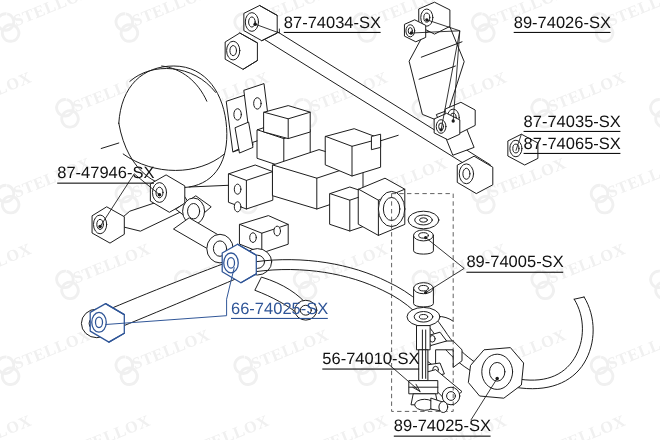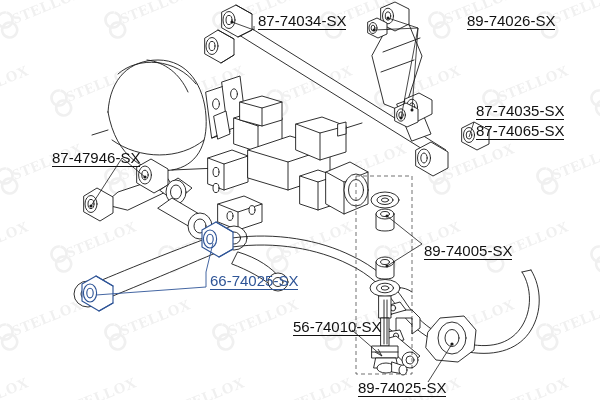--- a/index.html
+++ b/index.html
@@ -337,19 +337,19 @@
     </g>
 
   </svg>
 
   <div id="label-host">
       <div class="lbl" style="left: 258px; top: 14px;">87-74034-SX</div>
       <div class="lbl" style="left: 420px; top: 14px; margin-left: 47px;">89-74026-SX</div>
       <div class="lbl" style="left: 476px; top: 104px;">87-74035-SX</div>
       <div class="lbl" style="left: 476px; top: 124px;">87-74065-SX</div>
       <div class="lbl" style="left: 52px; top: 151px;">87-47946-SX</div>
-      <div class="lbl" style="left: 424px; top: 232px; margin-top: 12px;">89-74005-SX</div>
+      <div class="lbl" style="left: 424px; top: 232px;">89-74005-SX</div>
       <div class="lbl blue" style="left: 210px; top: 274px;">66-74025-SX</div>
       <div class="lbl" style="left: 293px; top: 320px;">56-74010-SX</div>
       <div class="lbl" style="left: 358px; top: 381px;">89-74025-SX</div>
     </div>
 
 </div>
 
 </body></html>

